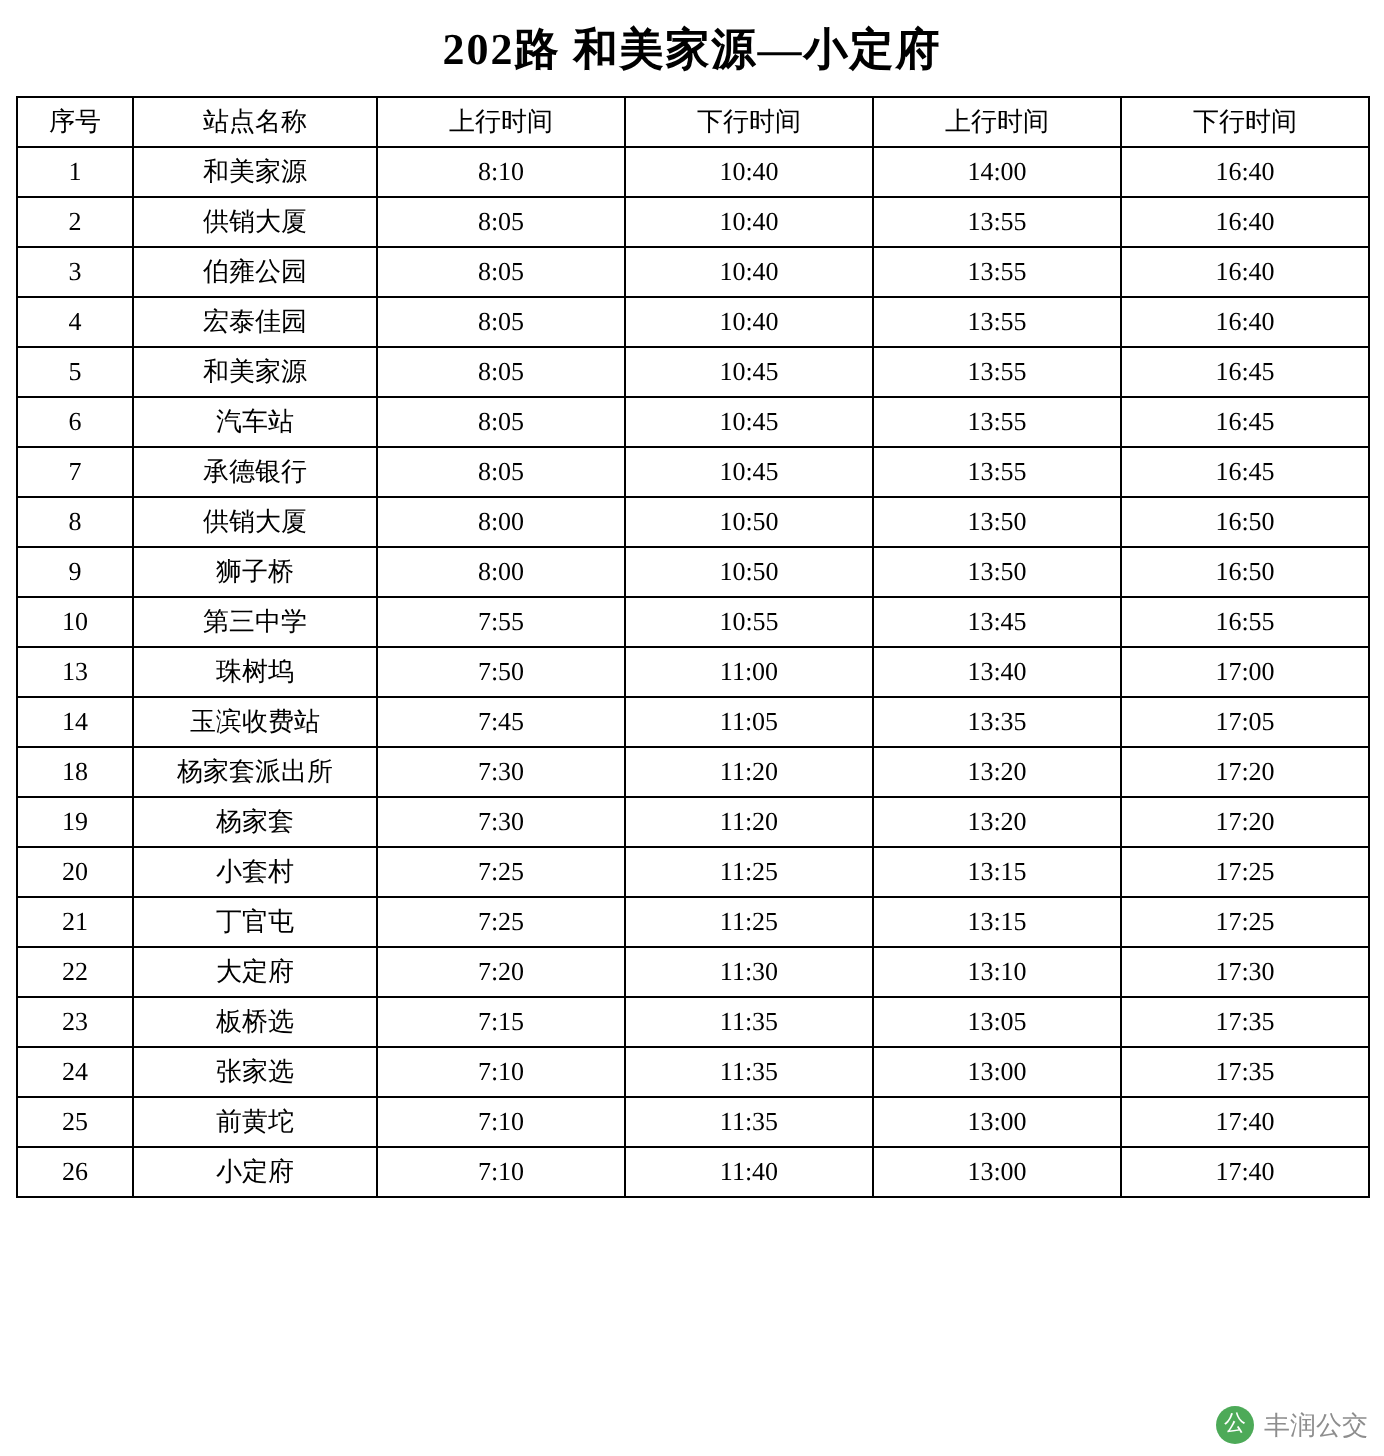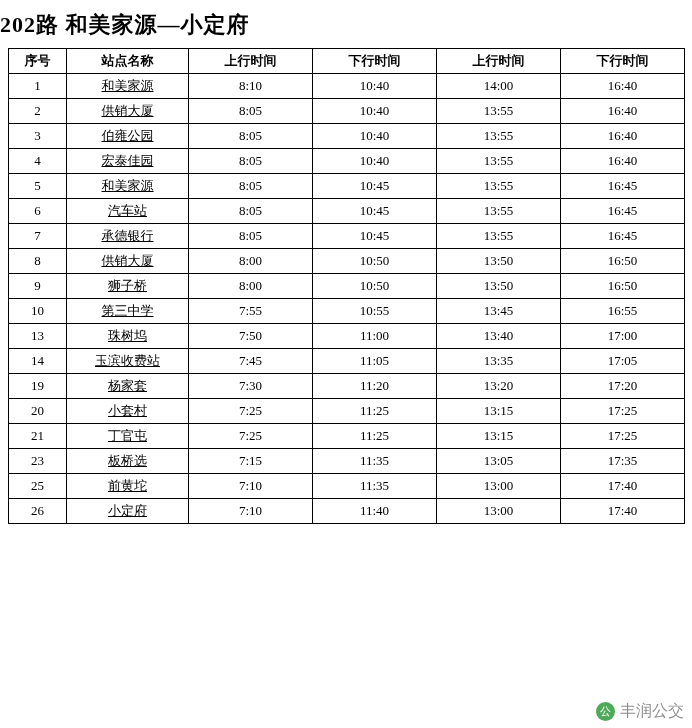--- a/index.html
+++ b/index.html
@@ -9,21 +9,21 @@
   }
   body {
     width: 692px;
     height: 728px;
     font-family: "Liberation Serif", "DejaVu Serif", serif;
     color: #000000;
     position: relative;
     overflow: hidden;
   }
   #title {
-    text-align: left;
+    text-align: center;
     font-size: 22px;
     font-weight: bold;
     letter-spacing: 1px;
     padding-top: 10px;
     padding-bottom: 8px;
     font-family: "Liberation Serif", "DejaVu Serif", serif;
   }
   table {
     border-collapse: collapse;
     width: 676px;
@@ -35,32 +35,31 @@
     text-align: center;
     font-size: 13px;
     height: 24px;
     line-height: 24px;
     padding: 0;
     font-family: "Liberation Serif", "DejaVu Serif", serif;
     white-space: nowrap;
     overflow: hidden;
   }
   th {
-    font-weight: bold;
+    font-weight: normal;
     font-size: 13px;
   }
   col.c0 { width: 58px; }
   col.c1 { width: 122px; }
   col.c2 { width: 124px; }
   col.c3 { width: 124px; }
   col.c4 { width: 124px; }
   col.c5 { width: 124px; }
   td.station {
     font-size: 13px;
-    text-decoration: underline;
   }
   #watermark {
     position: absolute;
     right: 8px;
     bottom: 6px;
     display: flex;
     align-items: center;
     gap: 5px;
     opacity: 0.85;
   }
@@ -69,21 +68,21 @@
     height: 19px;
     border-radius: 50%;
     background: #2e9c3c;
     color: #ffffff;
     font-size: 11px;
     line-height: 19px;
     text-align: center;
     font-family: "Liberation Sans", sans-serif;
   }
   #wm-text {
-    font-size: 16px;
+    font-size: 13px;
     color: #7a7a7a;
     font-family: Liberation Serif, serif;
   }
 </style>
 </head>
 <body>
 
 <div id="title">202路  和美家源—小定府</div>
 
 <table>
@@ -196,20 +195,28 @@
       </tr>
       <tr>
         <td>14</td>
         <td class="station">玉滨收费站</td>
         <td>7:45</td>
         <td>11:05</td>
         <td>13:35</td>
         <td>17:05</td>
       </tr>
       <tr>
+        <td>18</td>
+        <td class="station">杨家套派出所</td>
+        <td>7:30</td>
+        <td>11:20</td>
+        <td>13:20</td>
+        <td>17:20</td>
+      </tr>
+      <tr>
         <td>19</td>
         <td class="station">杨家套</td>
         <td>7:30</td>
         <td>11:20</td>
         <td>13:20</td>
         <td>17:20</td>
       </tr>
       <tr>
         <td>20</td>
         <td class="station">小套村</td>
@@ -220,28 +227,44 @@
       </tr>
       <tr>
         <td>21</td>
         <td class="station">丁官屯</td>
         <td>7:25</td>
         <td>11:25</td>
         <td>13:15</td>
         <td>17:25</td>
       </tr>
       <tr>
+        <td>22</td>
+        <td class="station">大定府</td>
+        <td>7:20</td>
+        <td>11:30</td>
+        <td>13:10</td>
+        <td>17:30</td>
+      </tr>
+      <tr>
         <td>23</td>
         <td class="station">板桥选</td>
         <td>7:15</td>
         <td>11:35</td>
         <td>13:05</td>
         <td>17:35</td>
       </tr>
       <tr>
+        <td>24</td>
+        <td class="station">张家选</td>
+        <td>7:10</td>
+        <td>11:35</td>
+        <td>13:00</td>
+        <td>17:35</td>
+      </tr>
+      <tr>
         <td>25</td>
         <td class="station">前黄坨</td>
         <td>7:10</td>
         <td>11:35</td>
         <td>13:00</td>
         <td>17:40</td>
       </tr>
       <tr>
         <td>26</td>
         <td class="station">小定府</td>

